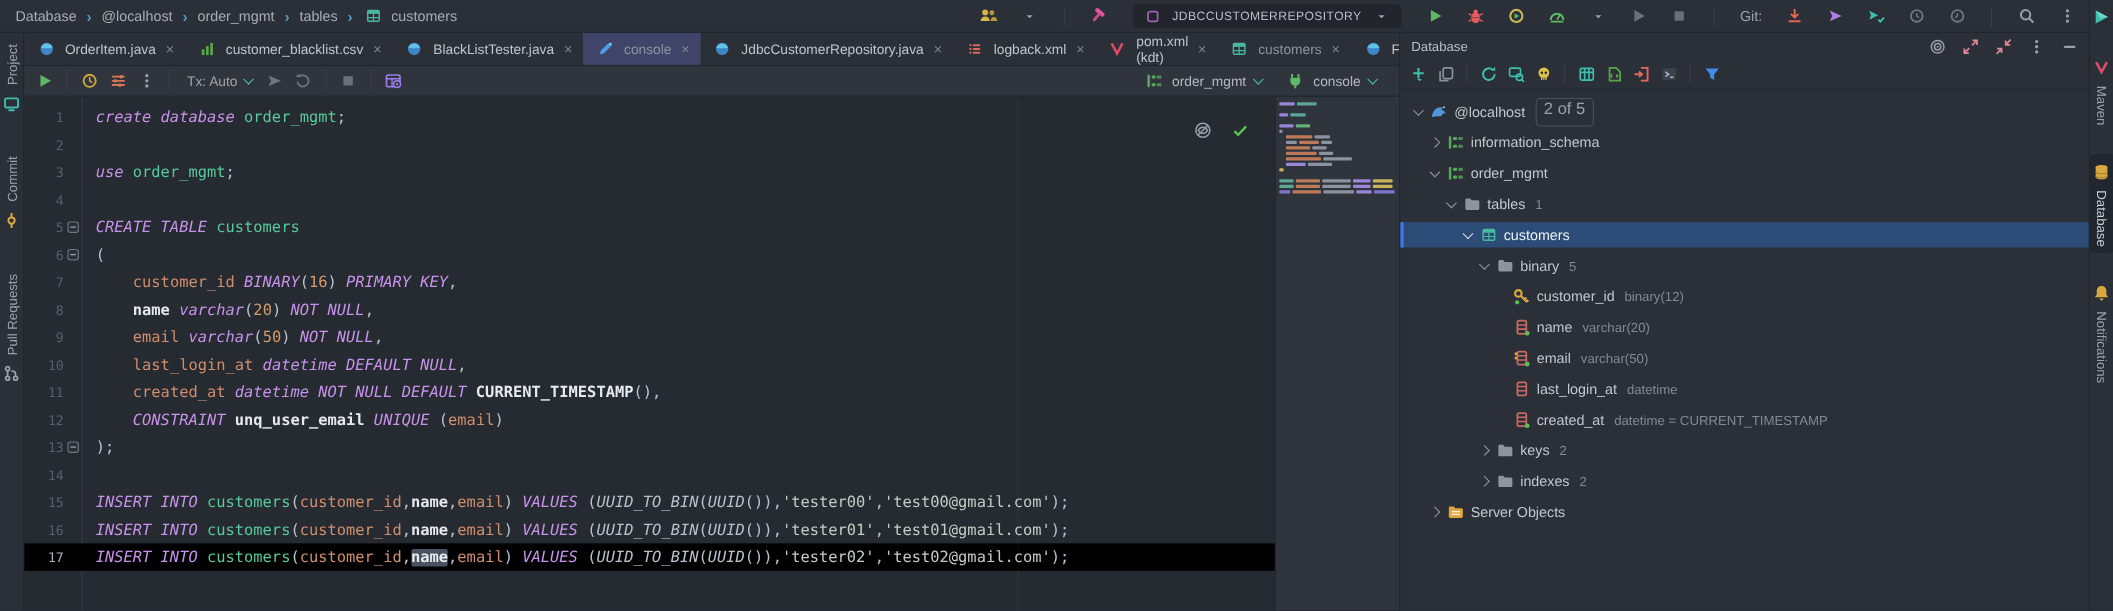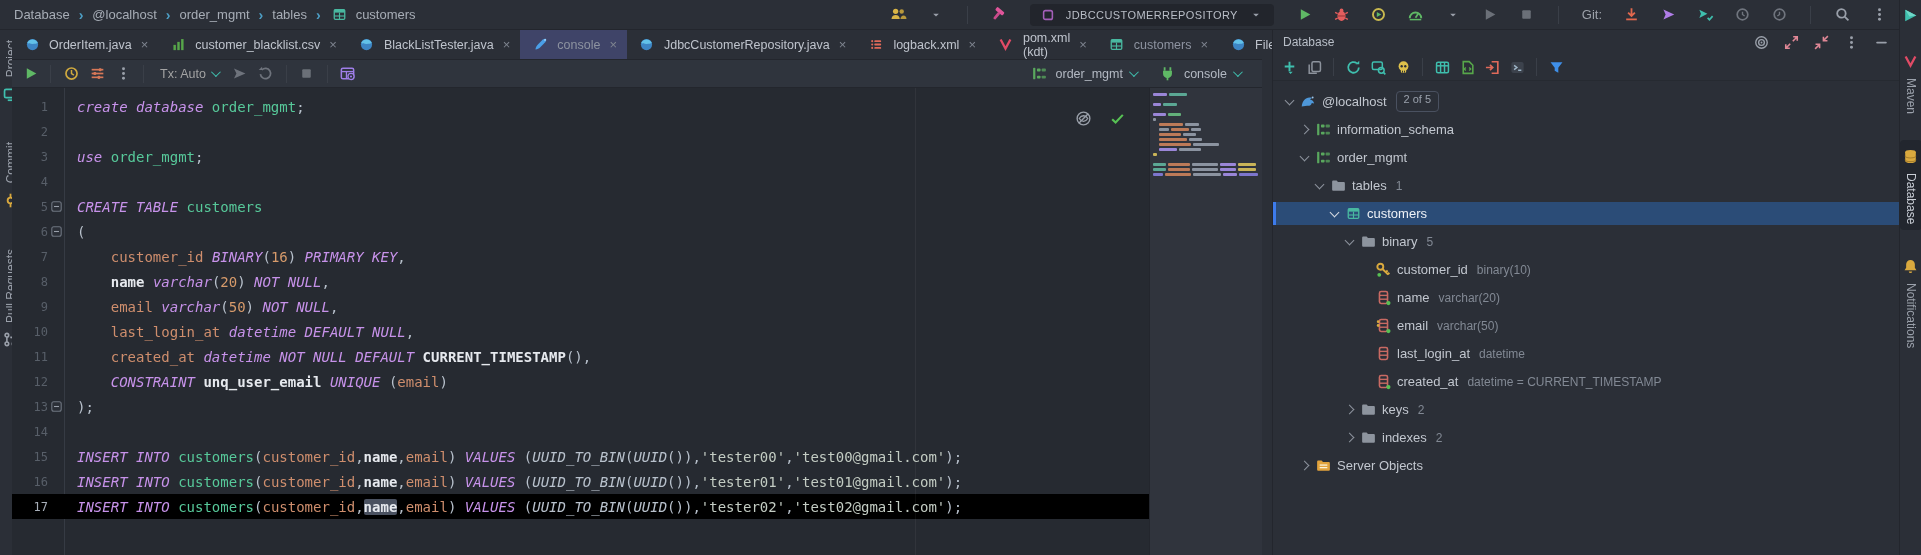--- a/index.html
+++ b/index.html
@@ -32,21 +32,21 @@
   #rstripe { position:absolute; left:1899px; top:0; width:22px; height:555px; background:#2b2f37;
     border-left:1px solid #23262d; display:flex; flex-direction:column; align-items:center;
     padding-top:5px; gap:20px; }
   .vtab { display:flex; flex-direction:column; align-items:center; gap:7px; padding:6px 1px; border-radius:4px; }
   .vtab .txt-up { writing-mode:vertical-rl; transform:rotate(180deg); font-size:12px; color:#9ba1ab; }
   .vtab .txt-dn { writing-mode:vertical-rl; font-size:12px; color:#9ba1ab; }
   .vtab.sel { background:#22262e; }
   .vtab.sel .txt-dn { color:#c9ced6; }
 
   
-  #center { position:absolute; left:12px; top:30px; width:1250px; height:525px;
+  #center { position:absolute; left:22px; top:30px; width:1250px; height:525px;
     display:flex; flex-direction:column; background:#262a31; }
   #tabbar { height:30px; background:#2b2f37; display:flex; align-items:stretch;
     border-bottom:1px solid #23262d; flex:none; padding-right:6px; }
   .tab { display:flex; align-items:center; gap:7px; padding:0 10px; font-size:12.5px;
     color:#bfc4cd; cursor:default; }
   .tab .x { color:#7f8590; font-size:13px; margin-left:2px; }
   .tab.sel { background:#3f4468; }
   .tab .dim { color:#8d93a0; }
   .tabstrip-end { margin-left:auto; display:flex; align-items:center; gap:4px; }
 
@@ -99,21 +99,21 @@
   .chev { width:7px; height:7px; border-right:1.6px solid #8d939d; border-bottom:1.6px solid #8d939d; flex:none; }
   .chev.open { transform:rotate(45deg); margin-top:-3px; }
   .chev.closed { transform:rotate(-45deg); }
   .chevbox { width:17px; display:flex; justify-content:center; flex:none; }
   .trow.sel .chev { border-color:#d6dbe2; }
   .tico { width:20px; display:flex; justify-content:center; flex:none; }
   .tlabel { color:#c2c7cf; margin-left:4px; }
   .trow.sel .tlabel { color:#eef1f6; }
   .tmeta { color:#828994; font-size:12px; margin-left:9px; }
   .badge { margin-left:9px; border:1px solid #4a5160; border-radius:4px; color:#9aa1ac;
-    font-size:11px; padding:1px 7px 6px; }
+    font-size:15px; padding:1px 7px 6px; }
 </style>
 </head>
 <body>
 
 <div id="app">
   <div id="topbar">
     <div class="crumbs" id="crumbs">
         <span class="crumb">
           <span>Database</span>
         </span>
@@ -903,21 +903,21 @@
           <span class="tico">
             <span class="ic">
               <svg width="17" height="17" viewBox="0 0 16 16" xmlns="http://www.w3.org/2000/svg">
                 <circle cx="5" cy="5.4" r="2.8" fill="none" stroke="#d9a93e" stroke-width="1.8"></circle>
                 <path d="M7.1 7.5l5.3 5.3M10.2 10.6l1.7-1.7M12.1 12.5l1.4-1.4" stroke="#d9a93e" stroke-width="1.8" fill="none"></path>
                 <circle cx="4" cy="13" r="1.8" fill="#57c154"></circle>
               </svg>
             </span>
           </span>
           <span class="tlabel">customer_id</span>
-          <span class="tmeta">binary(10)</span>
+          <span class="tmeta">binary(12)</span>
         </div>
         <div class="trow" style="padding-left: 83px;">
           <span class="chevbox"></span>
           <span class="tico">
             <span class="ic">
               <svg width="17" height="17" viewBox="0 0 16 16" xmlns="http://www.w3.org/2000/svg">
                 <rect x="4.2" y="2.4" width="7.6" height="11.2" rx="1.5" fill="none" stroke="#c96a63" stroke-width="1.5"></rect>
                 <line x1="4.2" y1="6" x2="11.8" y2="6" stroke="#c96a63" stroke-width="1.3"></line>
                 <line x1="4.2" y1="9.6" x2="11.8" y2="9.6" stroke="#c96a63" stroke-width="1.3"></line>
                 <circle cx="12.6" cy="13.2" r="2" fill="#57c154"></circle>

